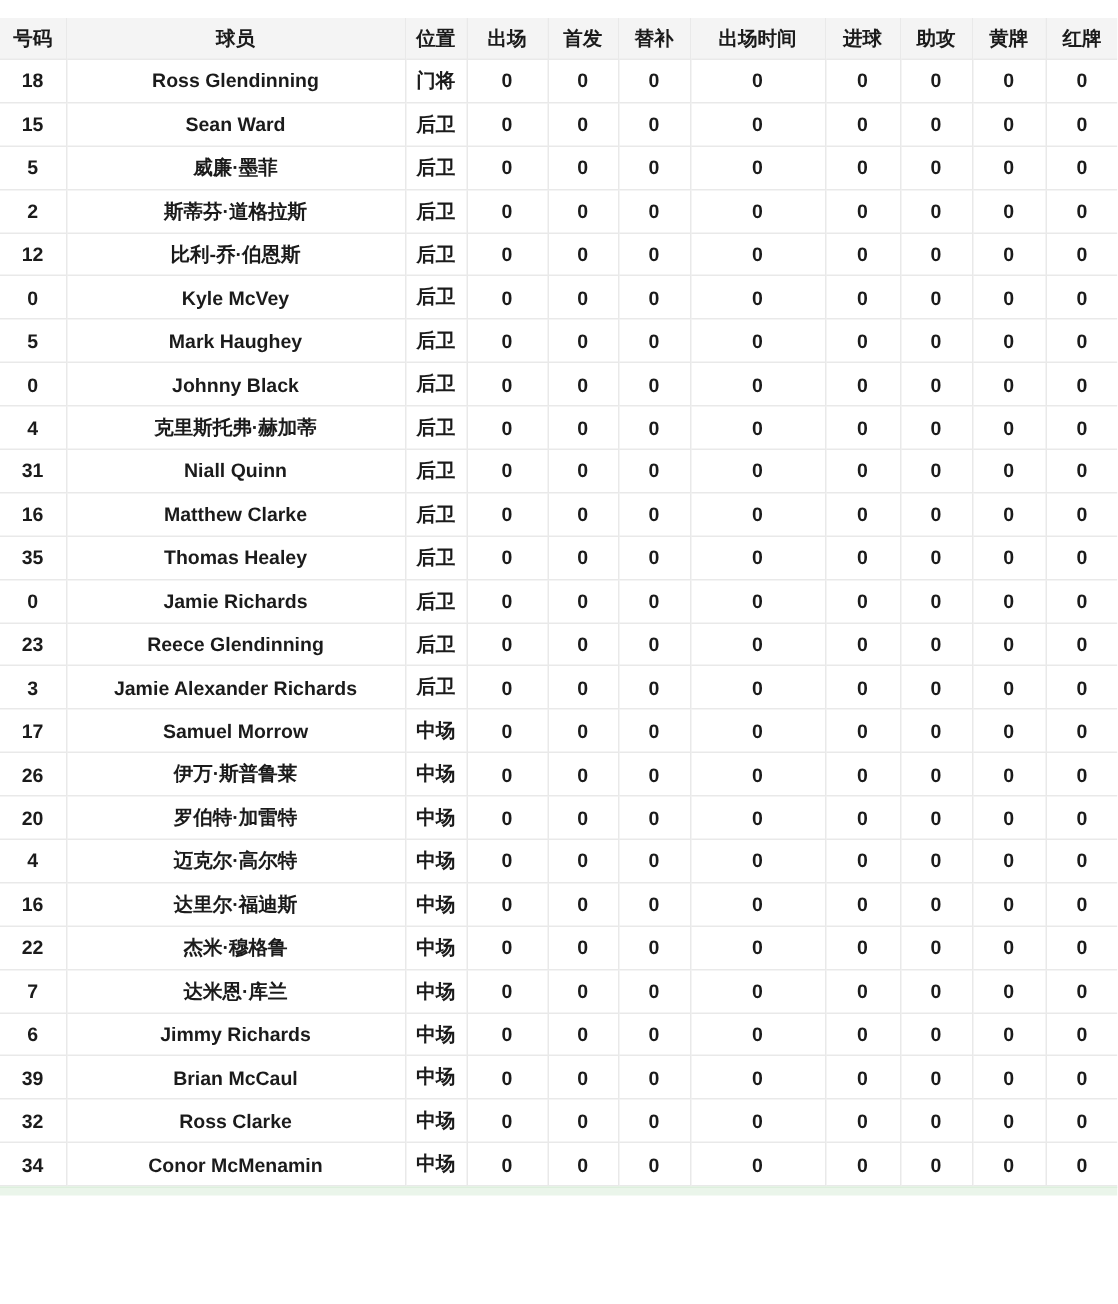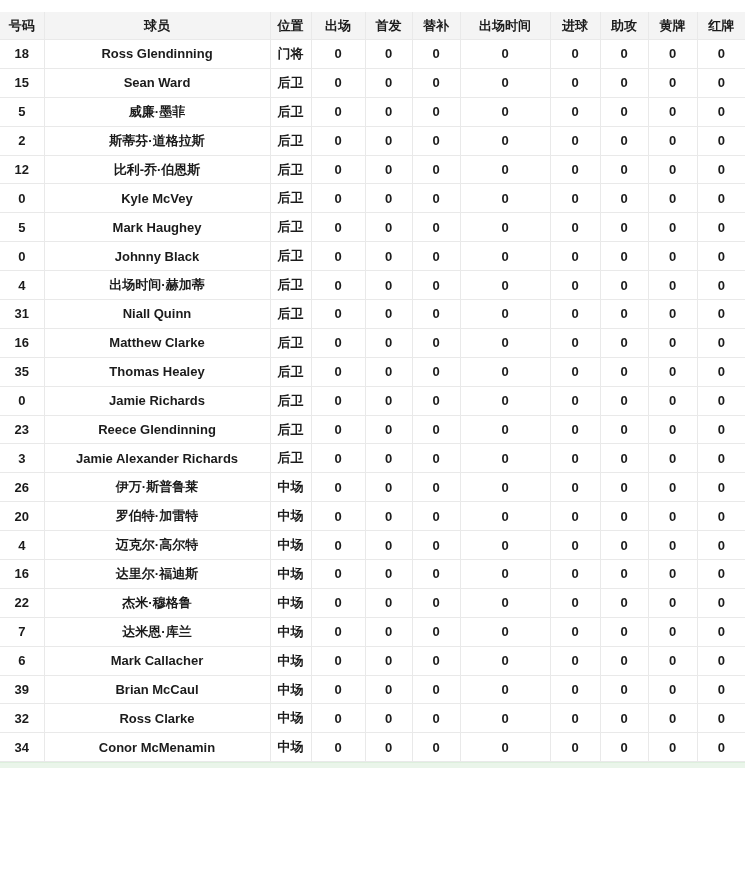--- a/index.html
+++ b/index.html
@@ -182,21 +182,21 @@
         <td>0</td>
         <td>0</td>
         <td>0</td>
         <td>0</td>
         <td>0</td>
         <td>0</td>
         <td>0</td>
       </tr>
       <tr>
         <td>4</td>
-        <td>出场时间·赫加蒂</td>
+        <td>克里斯托弗·赫加蒂</td>
         <td>后卫</td>
         <td>0</td>
         <td>0</td>
         <td>0</td>
         <td>0</td>
         <td>0</td>
         <td>0</td>
         <td>0</td>
         <td>0</td>
       </tr>
@@ -272,20 +272,33 @@
         <td>0</td>
         <td>0</td>
         <td>0</td>
         <td>0</td>
         <td>0</td>
         <td>0</td>
         <td>0</td>
         <td>0</td>
       </tr>
       <tr>
+        <td>17</td>
+        <td>Samuel Morrow</td>
+        <td>中场</td>
+        <td>0</td>
+        <td>0</td>
+        <td>0</td>
+        <td>0</td>
+        <td>0</td>
+        <td>0</td>
+        <td>0</td>
+        <td>0</td>
+      </tr>
+      <tr>
         <td>26</td>
         <td>伊万·斯普鲁莱</td>
         <td>中场</td>
         <td>0</td>
         <td>0</td>
         <td>0</td>
         <td>0</td>
         <td>0</td>
         <td>0</td>
         <td>0</td>
@@ -351,21 +364,21 @@
         <td>0</td>
         <td>0</td>
         <td>0</td>
         <td>0</td>
         <td>0</td>
         <td>0</td>
         <td>0</td>
       </tr>
       <tr>
         <td>6</td>
-        <td>Mark Callacher</td>
+        <td>Jimmy Richards</td>
         <td>中场</td>
         <td>0</td>
         <td>0</td>
         <td>0</td>
         <td>0</td>
         <td>0</td>
         <td>0</td>
         <td>0</td>
         <td>0</td>
       </tr>

